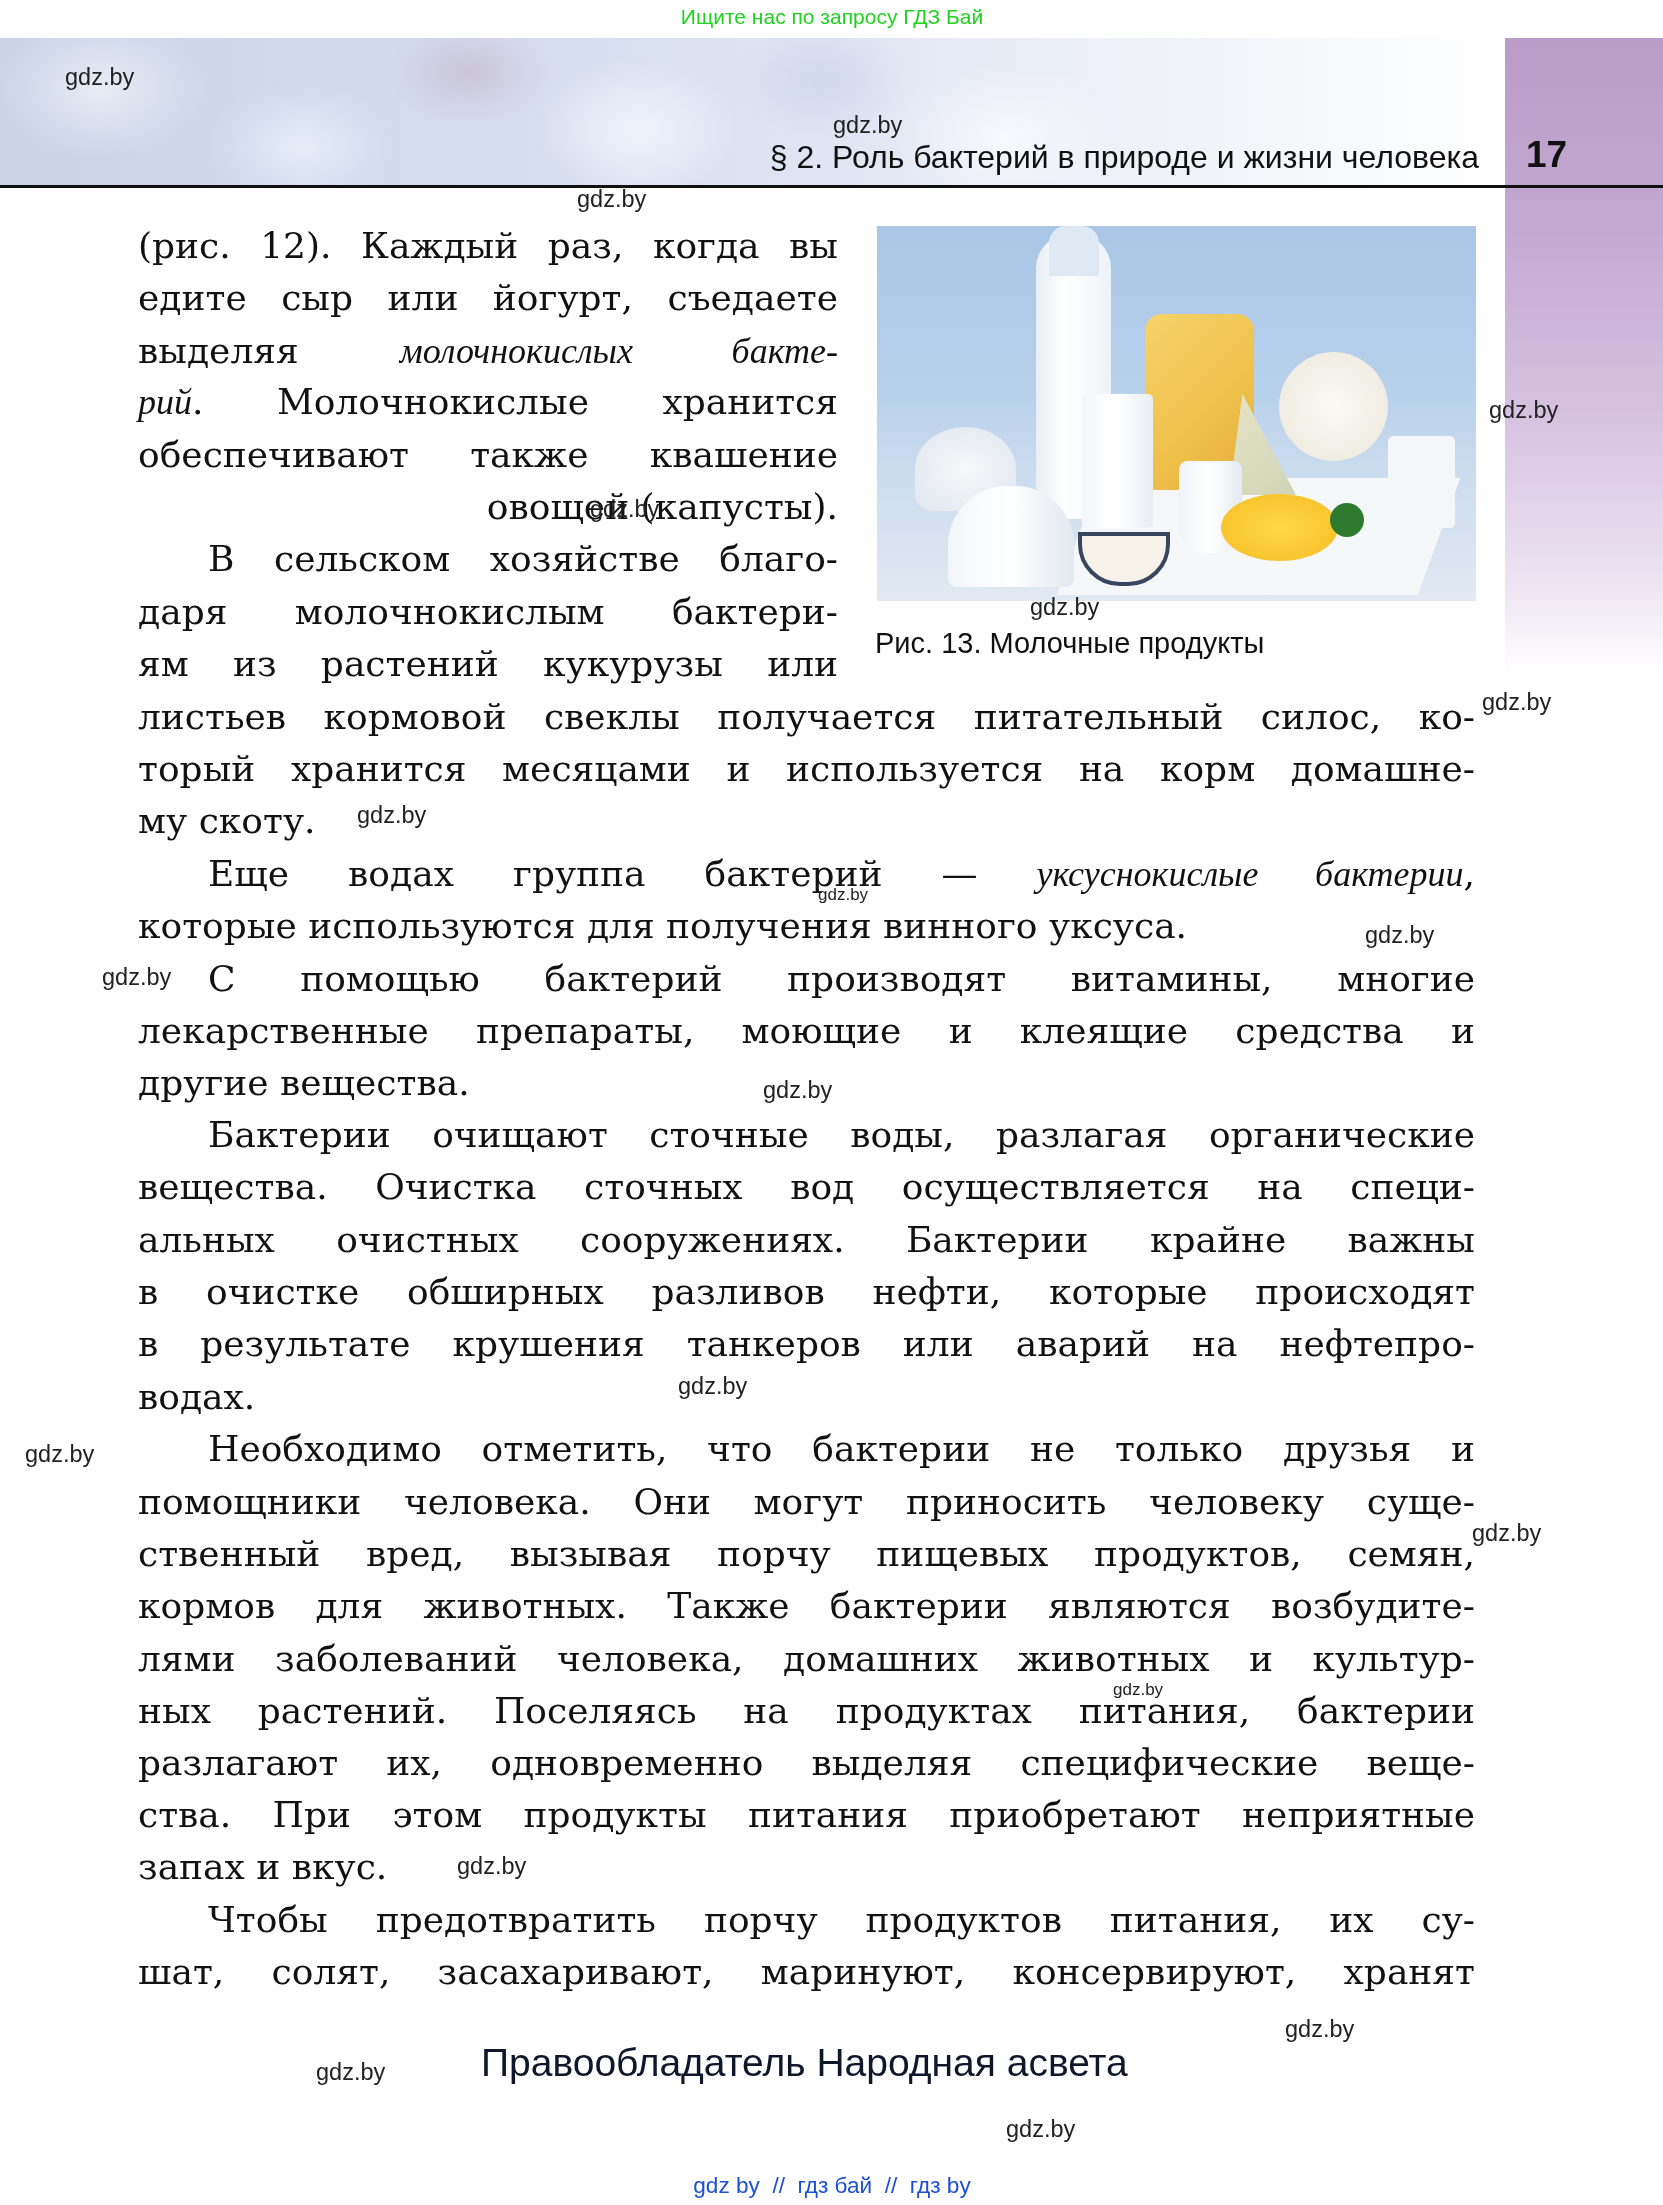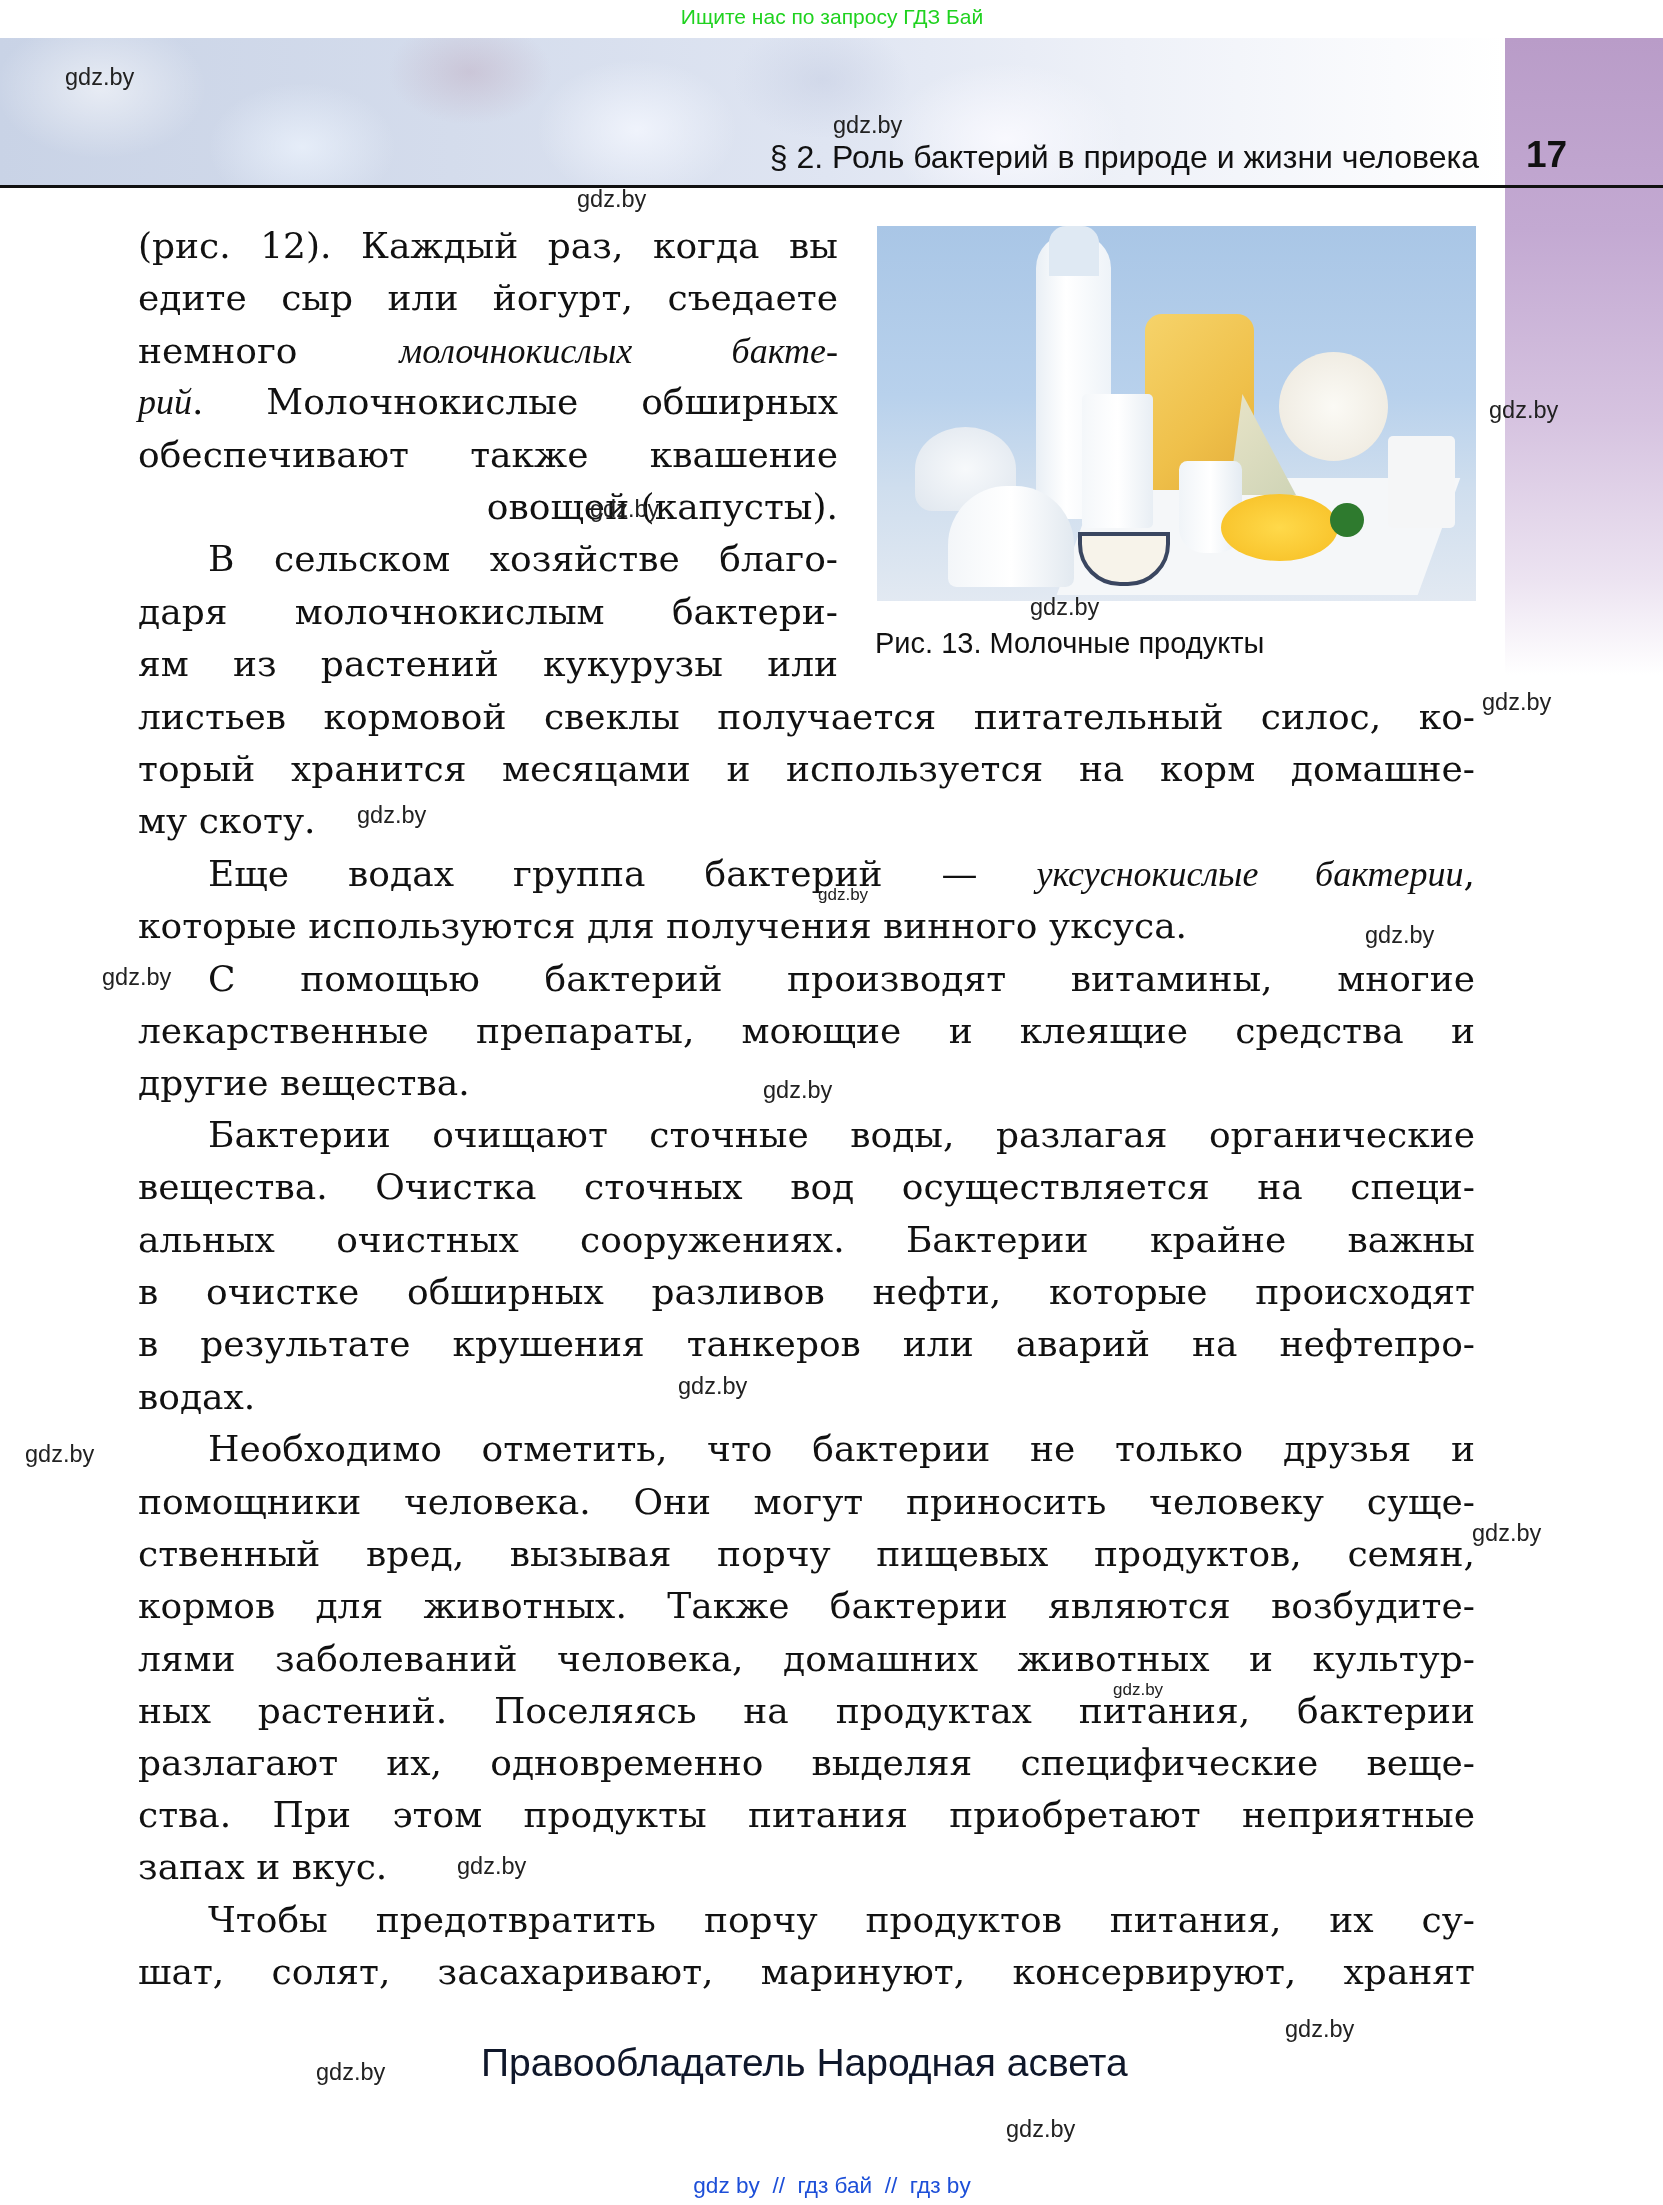--- a/index.html
+++ b/index.html
@@ -149,22 +149,22 @@
   <div class="yogurt"></div>
   <div class="cone"></div>
   <div class="butter"></div>
   <div class="herb"></div>
   <div class="bowl"></div>
 </div>
 <div class="caption">Рис. 13. Молочные продукты</div>
 
 <div class="line narrow just" style="top:220px"><span>(рис. 12). Каждый раз, когда вы</span></div>
 <div class="line narrow just" style="top:272px"><span>едите сыр или йогурт, съедаете</span></div>
-<div class="line narrow just" style="top:325px"><span>немного </span><span class="it">молочнокислых бакте-</span></div>
-<div class="line narrow just" style="top:376px"><span class="it">рий</span><span>. Молочнокислые обширных</span></div>
+<div class="line narrow just" style="top:325px"><span>выделяя </span><span class="it">молочнокислых бакте-</span></div>
+<div class="line narrow just" style="top:376px"><span class="it">рий</span><span>. Молочнокислые хранится</span></div>
 <div class="line narrow just" style="top:429px"><span>обеспечивают также квашение</span></div>
 <div class="line narrow" style="top:481px"><span>овощей (капусты).</span></div>
 <div class="line narrow just ind" style="top:533px"><span>В сельском хозяйстве благо-</span></div>
 <div class="line narrow just" style="top:586px"><span>даря молочнокислым бактери-</span></div>
 <div class="line narrow just" style="top:638px"><span>ям из растений кукурузы или</span></div>
 <div class="line wide just" style="top:691px"><span>листьев кормовой свеклы получается питательный силос, ко-</span></div>
 <div class="line wide just" style="top:743px"><span>торый хранится месяцами и используется на корм домашне-</span></div>
 <div class="line wide" style="top:795px"><span>му скоту.</span></div>
 <div class="line wide just ind" style="top:848px"><span>Еще водах группа бактерий — </span><span class="it">уксуснокислые бактерии</span><span>,</span></div>
 <div class="line wide" style="top:900px"><span>которые используются для получения винного уксуса.</span></div>

